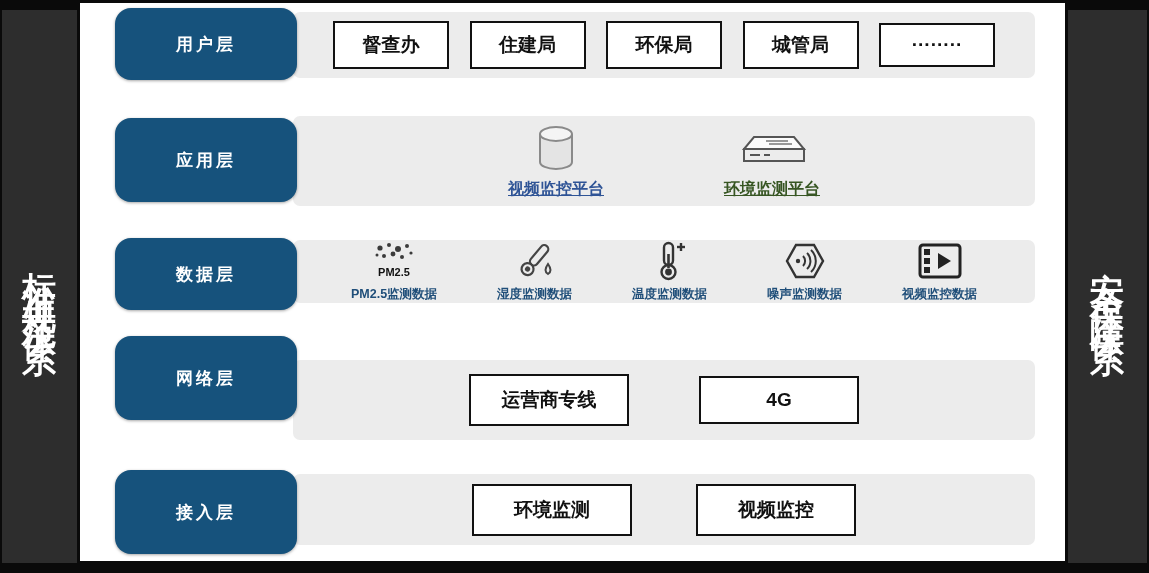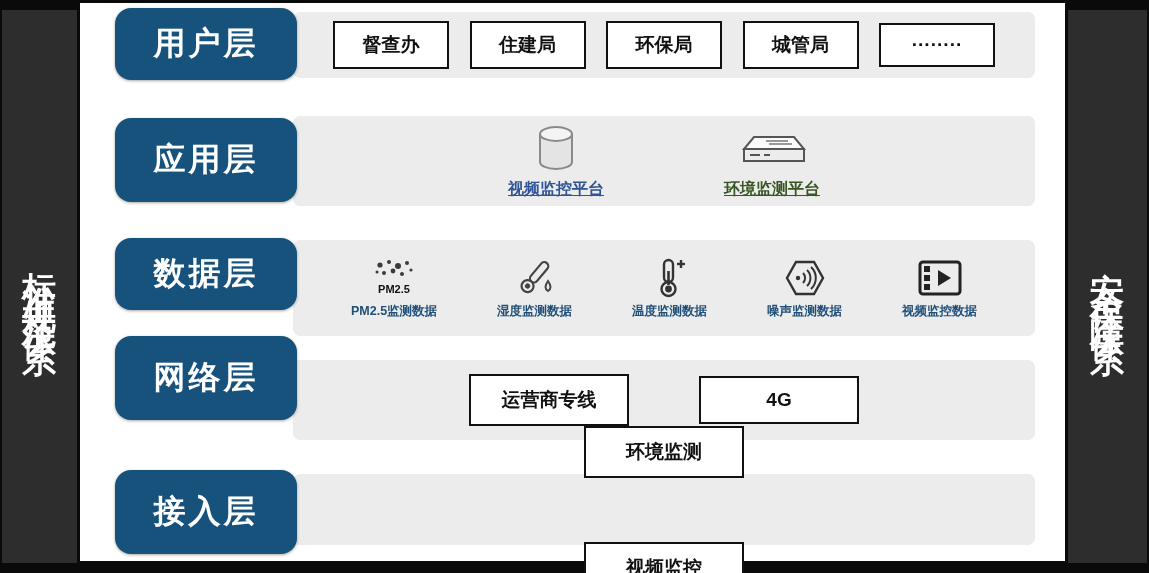--- a/index.html
+++ b/index.html
@@ -43,21 +43,21 @@
     white-space: nowrap;
   }
 
   .layer-label {
     position: absolute;
     left: 115px;
     width: 182px;
     background: #16527c;
     border-radius: 16px;
     color: #ffffff;
-    font-size: 32px;
+    font-size: 17px;
     font-weight: bold;
     letter-spacing: 3px;
     display: flex;
     align-items: center;
     justify-content: center;
     z-index: 2;
     box-shadow: 0 1px 3px rgba(0,0,0,0.35);
   }
 
   .row-bar {
@@ -72,27 +72,27 @@
   }
 
   
   #label-user    { top: 8px;   height: 72px; }
   #bar-user      { top: 12px;  height: 66px; justify-content: space-between; padding: 0 40px; }
 
   #label-app     { top: 118px; height: 84px; }
   #bar-app       { top: 116px; height: 90px; justify-content: center; gap: 120px; }
 
   #label-data    { top: 238px; height: 72px; }
-  #bar-data      { top: 240px; height: 96px; justify-content: space-around; padding: 0 28px; text-align: center; }
+  #bar-data      { top: 240px; height: 63px; justify-content: space-around; padding: 0 28px; text-align: center; }
 
   #label-network { top: 336px; height: 84px; }
   #bar-network   { top: 360px; height: 80px; justify-content: center; gap: 70px; }
 
   #label-access  { top: 470px; height: 84px; }
-  #bar-access    { top: 474px; height: 71px; justify-content: center; gap: 64px; flex-direction: column; }
+  #bar-access    { top: 474px; height: 71px; justify-content: center; gap: 64px; }
 
   .white-box {
     background: #ffffff;
     border: 2px solid #111111;
     font-size: 19px;
     font-weight: bold;
     color: #111111;
     padding: 9px 12px;
     min-width: 116px;
     text-align: center;

